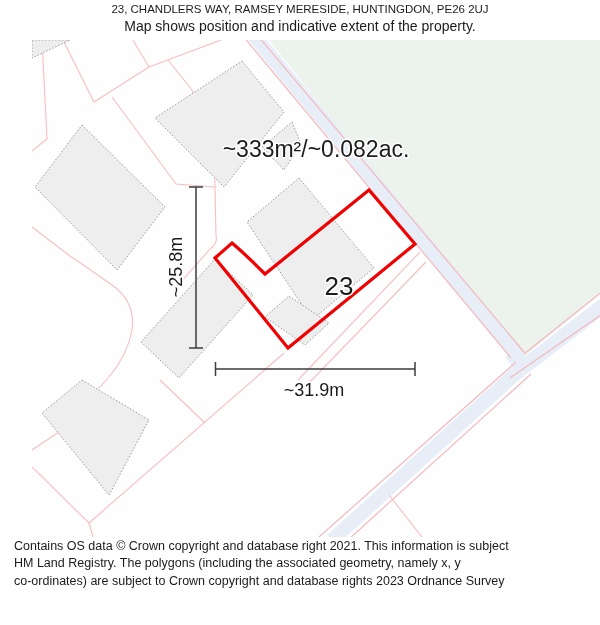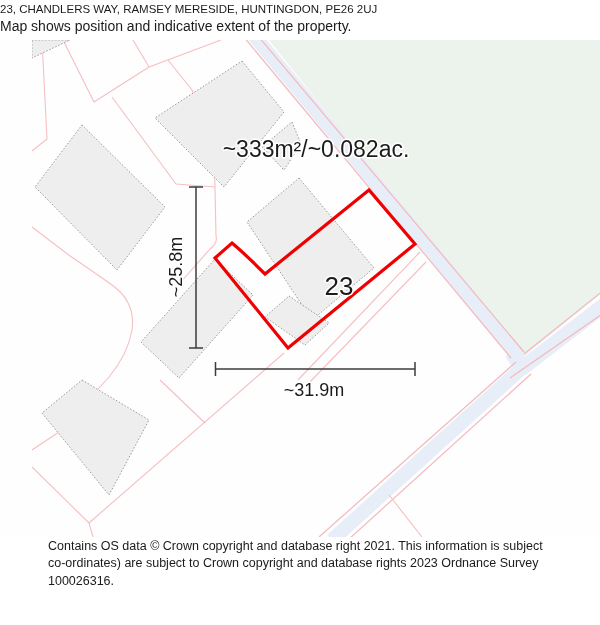--- a/index.html
+++ b/index.html
@@ -2,41 +2,41 @@
 <html><head>
 <meta charset="utf-8">
 <style>
   html,body{margin:0;padding:0;}
   body{
     width:600px;height:625px;position:relative;background:#ffffff;
     font-family:"Liberation Sans", sans-serif;overflow:hidden;
   }
   .header{
     position:absolute;top:0;left:0;width:600px;height:40px;
-    color:#1b1b1b;background:#ffffff;z-index:3;
+    text-align:center;color:#1b1b1b;background:#ffffff;z-index:3;
   }
   .header .title{
     position:absolute;top:2px;left:0;width:100%;
     font-size:11.5px;line-height:15px;white-space:nowrap;
   }
   .header .subtitle{
     position:absolute;top:19px;left:0;width:100%;
     font-size:14px;line-height:15px;white-space:nowrap;
   }
   .map-wrap{
     position:absolute;top:40px;left:0;width:600px;height:497px;z-index:1;
     background:#fefefe;
     padding-left:32px;
   }
   .footer{
     position:absolute;top:537px;left:0;width:600px;height:88px;
     background:#ffffff;color:#1b1b1b;z-index:3;
     font-size:12.5px;line-height:17.4px;padding-top:1px;box-sizing:border-box;
   }
-  .footer div{padding-left:4px;white-space:nowrap;margin-left:44px;}
+  .footer div{padding-left:14px;white-space:nowrap;}
   svg text{
     font-family:"Liberation Sans", sans-serif;
     paint-order:stroke fill;stroke:#ffffff;stroke-width:3px;
     stroke-linejoin:round;fill:#1b1b1b;
   }
 </style>
 </head>
 <body>
 
 <div class="header">
@@ -102,15 +102,15 @@
 
   <text x="284" y="117" font-size="23" text-anchor="middle">~333m²/~0.082ac.</text>
   <text x="307" y="255" font-size="26" text-anchor="middle">23</text>
   <text x="282" y="356" font-size="18" text-anchor="middle">~31.9m</text>
   <text transform="translate(150 227) rotate(-90)" x="0" y="0" font-size="18" text-anchor="middle">~25.8m</text>
 </svg>
 </div>
 
 <div class="footer">
   <div>Contains OS data © Crown copyright and database right 2021. This information is subject</div>
+  <div>HM Land Registry. The polygons (including the associated geometry, namely x, y</div>
   <div>co-ordinates) are subject to Crown copyright and database rights 2023 Ordnance Survey</div>
-  <div>100026316.</div>
 </div>
 
 </body></html>

